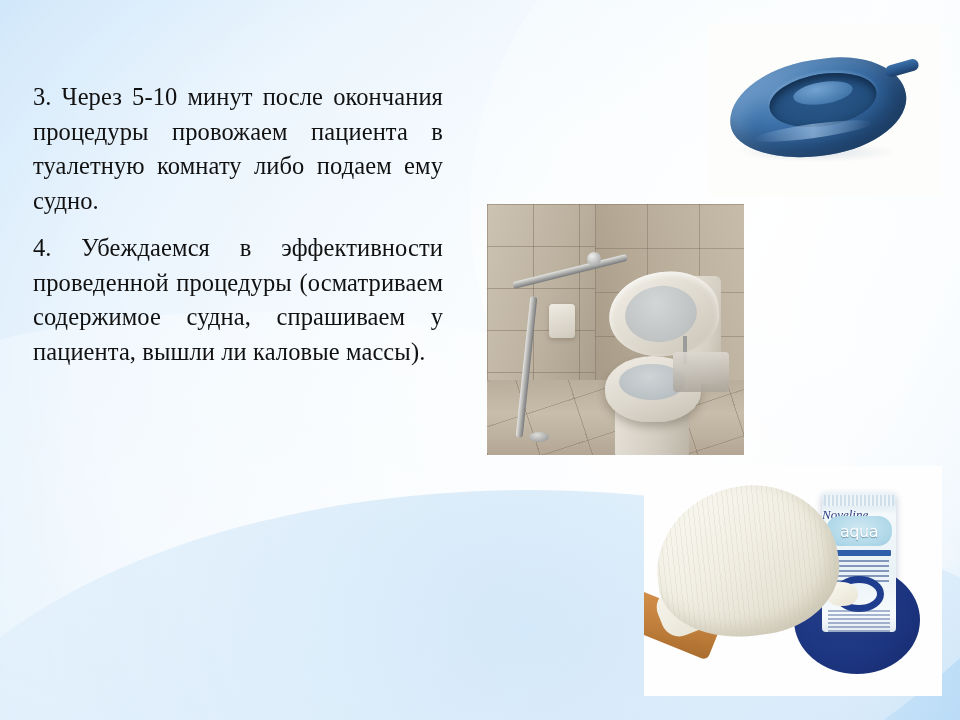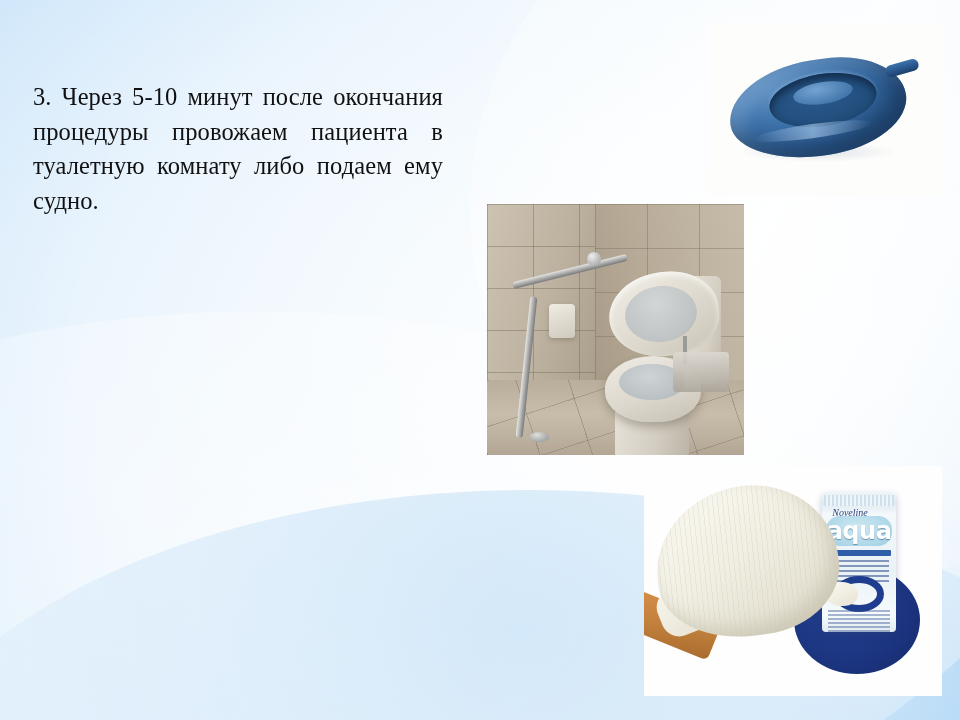--- a/index.html
+++ b/index.html
@@ -357,39 +357,38 @@
     overflow: hidden;
   }
   .sachet-top-strip {
     position: absolute;
     left: 2px; top: 3px; right: 2px; height: 11px;
     background: repeating-linear-gradient(90deg, #cfe0ea 0 2px, #eef5f9 2px 4px);
   }
   .sachet-brand {
     position: absolute;
     left: 0; right: 18px; top: 15px;
-    text-align: center;
     font-family: "Liberation Serif", serif;
     font-style: italic;
-    font-size: 10px;
+    font-size: 13px;
     color: #2a3f7d;
   }
   .sachet-logo {
     position: absolute;
     left: 4px; right: 4px; top: 24px; height: 30px;
     border-radius: 14px;
     background: radial-gradient(ellipse at 50% 40%, #cfe8f2 0%, #aed7e8 70%, #9ccbdf 100%);
     display: flex;
     align-items: center;
     justify-content: center;
   }
   .sachet-logo-text {
     font-family: "DejaVu Sans", sans-serif;
-    font-weight: bold;
-    font-size: 24px;
+    font-weight: normal;
+    font-size: 16px;
     color: #ffffff;
     letter-spacing: -0.5px;
     text-shadow: 0 1px 1px rgba(40,90,120,0.55);
   }
   .sachet-bluebar {
     position: absolute;
     left: 5px; right: 5px; top: 58px; height: 6px;
     background: #2f5fa8;
     border-radius: 1px;
   }
@@ -444,20 +443,21 @@
 
 <div id="slide">
 
   <div class="swoosh swoosh-a"></div>
   <div class="swoosh swoosh-c"></div>
   <div class="swoosh swoosh-b"></div>
   <div class="swoosh swoosh-edge"></div>
 
   <div id="text-block">
     <p class="para">3. Через 5-10 минут после окончания процедуры провожаем пациента в туалетную комнату либо подаем ему судно.</p>
+    <p class="para">4. Убеждаемся в эффективности проведенной процедуры (осматриваем содержимое судна, спрашиваем у пациента, вышли ли каловые массы).</p>
   </div>
 
   <div class="pic" id="pic-bedpan">
     <div class="bedpan-stage">
       <div class="bedpan-shadow"></div>
       <div class="bedpan-body"></div>
       <div class="bedpan-handle"></div>
       <div class="bedpan-rim"></div>
       <div class="bedpan-pool"></div>
       <div class="bedpan-gloss"></div>

